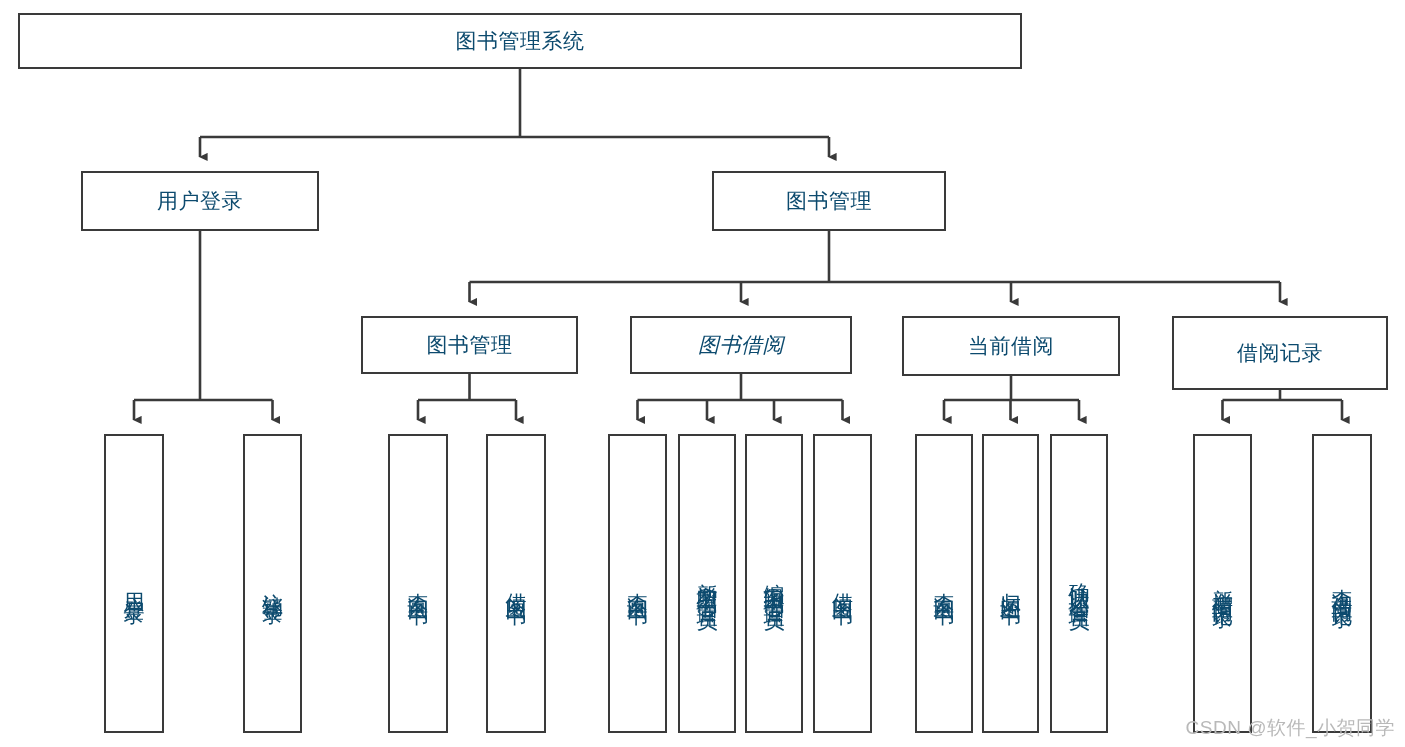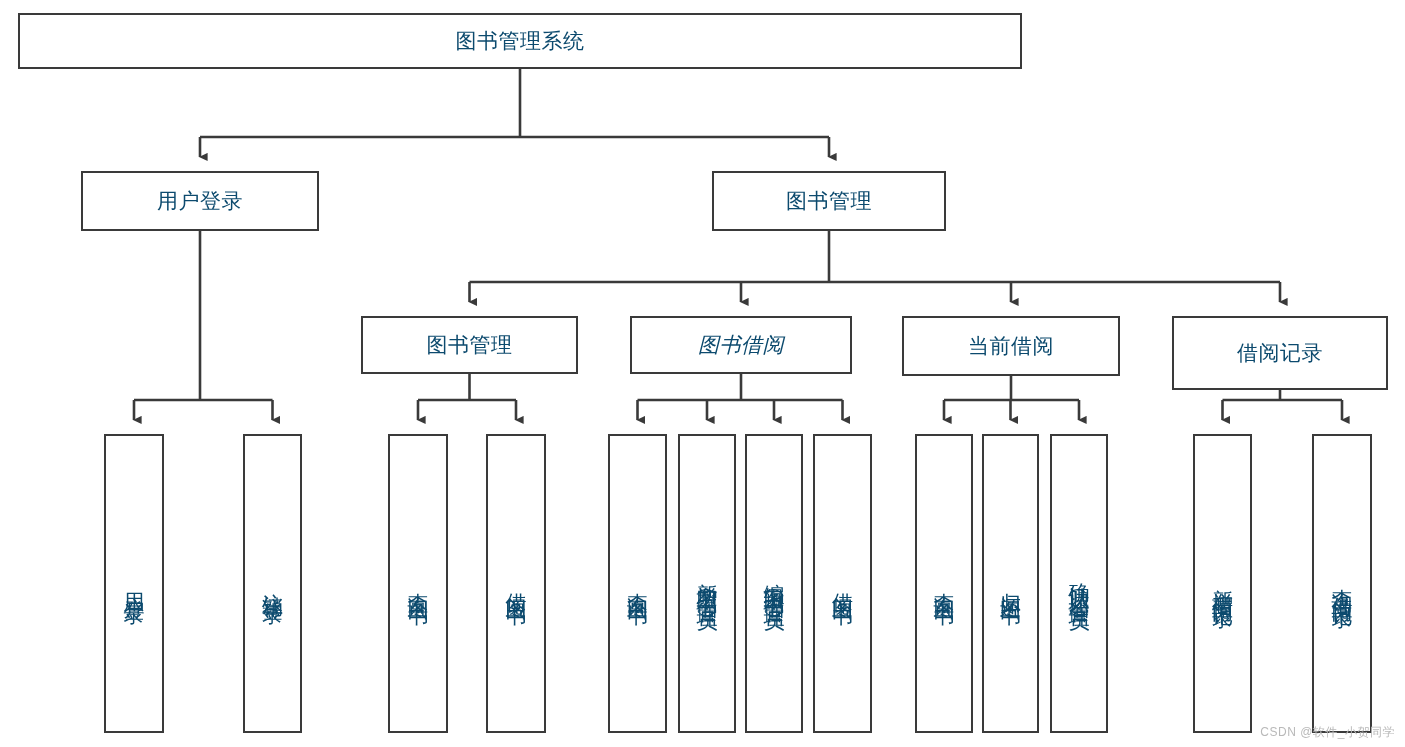--- a/index.html
+++ b/index.html
@@ -60,21 +60,21 @@
     font-size: 21px;
     line-height: 1.05;
     letter-spacing: 4px;
     white-space: normal;
     max-height: 100%;
   }
   .watermark {
     position: absolute;
     right: 10px;
     bottom: 6px;
-    font-size: 12px;
+    font-size: 19px;
     color: #b9b9b9;
     letter-spacing: 0.5px;
     user-select: none;
   }
 </style>
 </head>
 <body>
 
 <div id="diagram-root">
 

